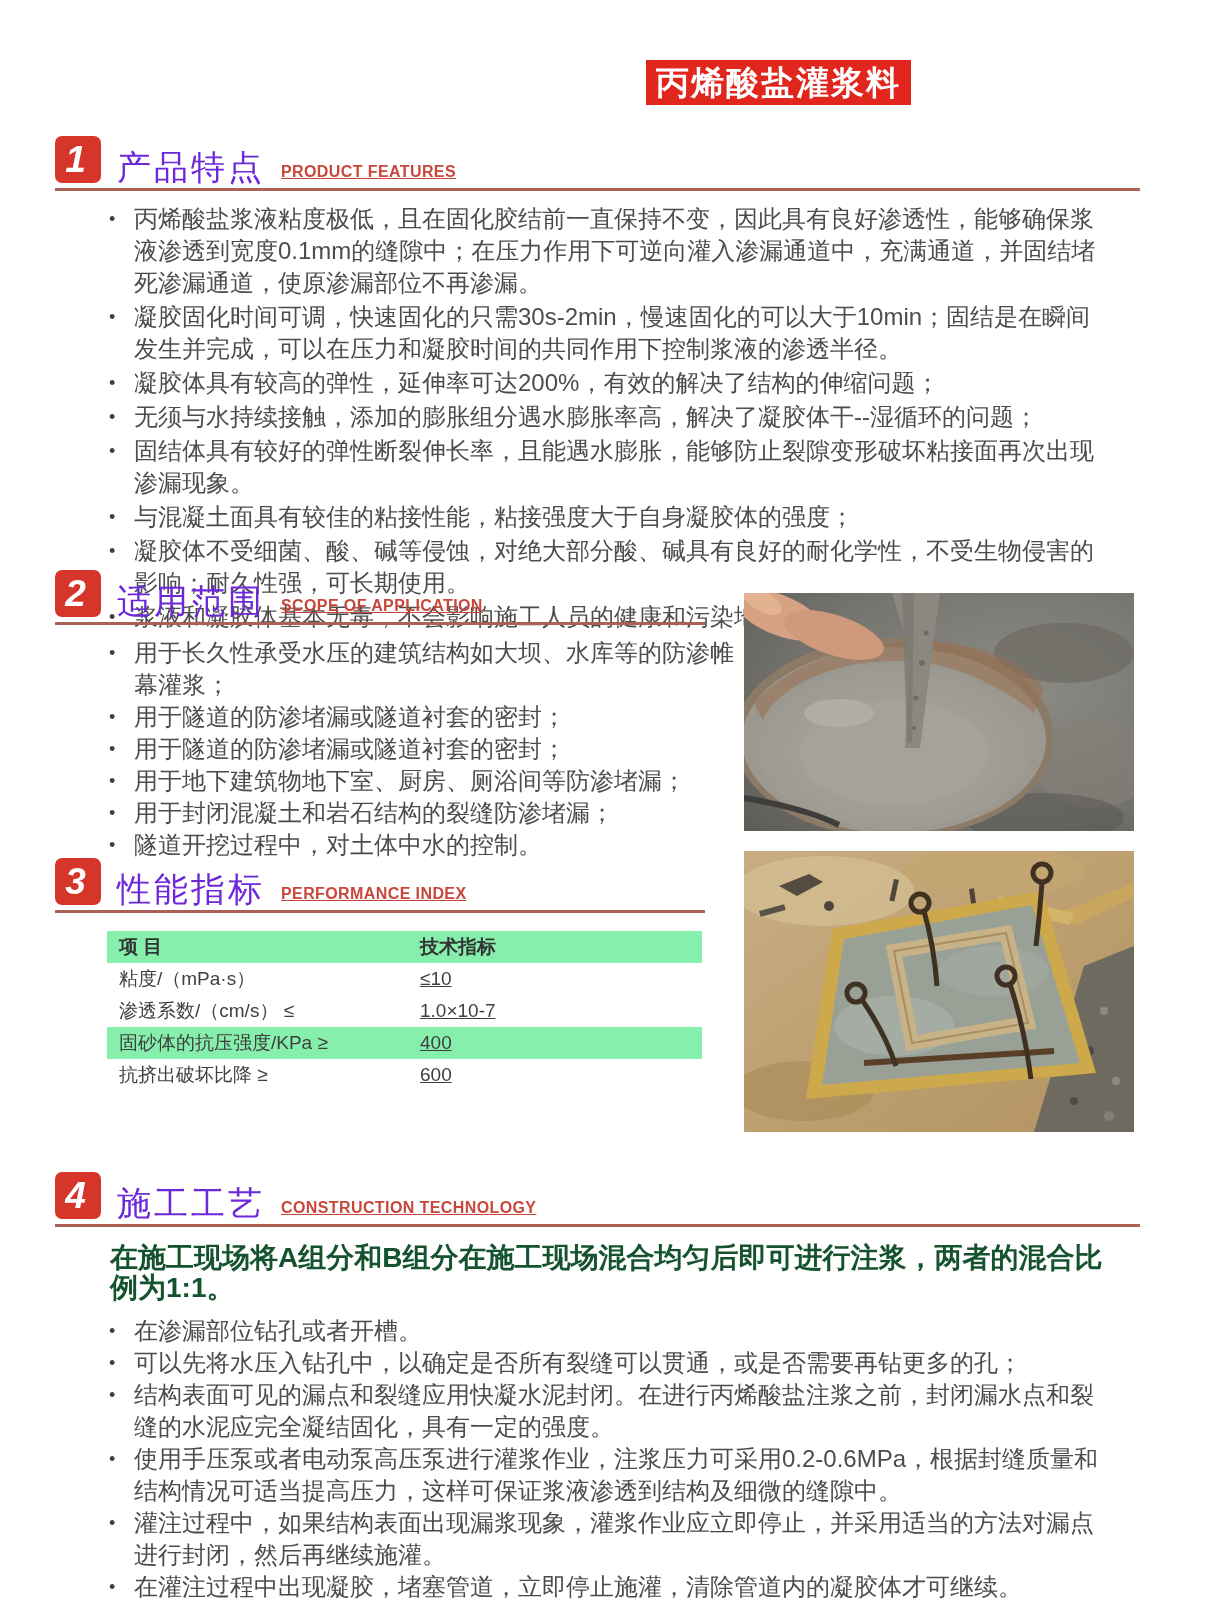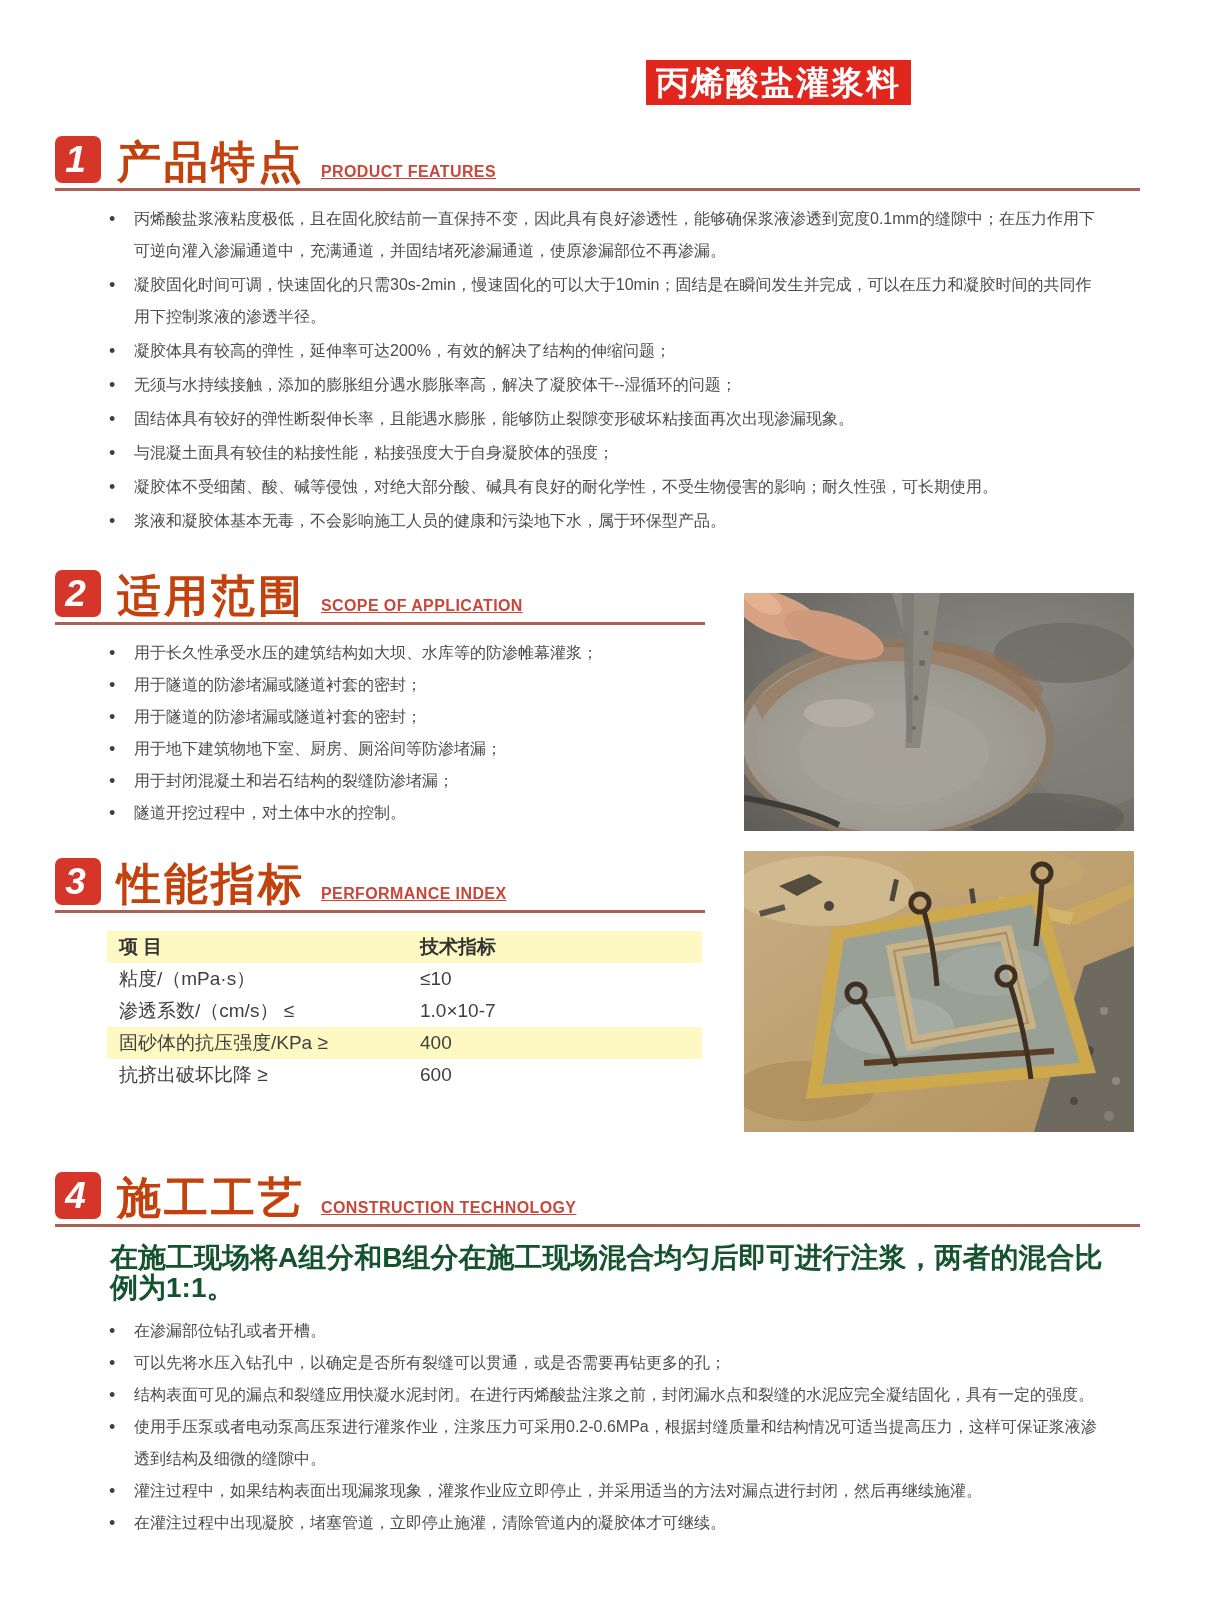--- a/index.html
+++ b/index.html
@@ -22,26 +22,26 @@
     display:flex; align-items:flex-end; gap:16px;
     border-bottom:3px solid #ab6156; padding-bottom:5px;
   }
   .sec-head.narrow { width:650px; }
   .num-box {
     width:46px; height:47px; background:#d6352a; border-radius:7px;
     color:#ffffff; font-size:37px; font-weight:bold; font-style:italic;
     display:flex; align-items:center; justify-content:center; padding-right:5px;
     flex:0 0 auto;
   }
-  .title-zh { font-size:44px; font-weight:bold; color:#c2410c; letter-spacing:3px; line-height:0.95; white-space:nowrap; }
+  .title-zh { font-size:34px; font-weight:normal; color:#6d28d9; letter-spacing:3px; line-height:0.95; white-space:nowrap; }
   .title-en { font-size:16px; font-weight:bold; color:#c8473a; letter-spacing:0.4px; margin-bottom:2px; white-space:nowrap;text-decoration:underline; }
   
   .bullets { list-style:none; margin:12px 0 0 52px; }
   .bullets li {
-    position:relative; padding-left:27px; font-size:16px; line-height:32px;
+    position:relative; padding-left:27px; font-size:24px; line-height:32px;
     color:#4c4c4c; margin-bottom:2px;
   }
   .bullets li::before {
     content:"•"; position:absolute; left:2px; top:0; font-size:18px; color:#3f3f3f;
   }
   .sec2 .bullets li, .sec4 .bullets li { margin-bottom:0; }
   .sec1 .bullets, .sec4 .bullets { width:1000px; }
   .sec2 .bullets { width:630px; }
   .sec4 .intro {
     margin:16px 0 2px 55px; font-size:28px; line-height:30px;
@@ -51,22 +51,22 @@
   .spec-table {
     border-collapse:collapse; margin:18px 0 0 52px; width:595px;
     font-size:19px; color:#3f3f3f; table-layout:fixed;
   }
   .spec-table th, .spec-table td {
     text-align:left; padding:3px 12px; line-height:26px; vertical-align:middle;
     font-weight:normal;
   }
   .spec-table th { font-weight:bold; color:#333333; }
   .spec-table .col-item { width:301px; }
-  .spec-table tr.stripe { background:#fef9c3; }
-  .spec-table td.val { white-space:pre-line; }
+  .spec-table tr.stripe { background:#86efac; }
+  .spec-table td.val { white-space:pre-line;text-decoration:underline; }
   
   .photo { position:absolute; display:block; }
   .photo-1 { left:744px; top:577px; width:390px; height:238px; }
   .photo-2 { left:744px; top:835px; width:390px; height:281px; }
 </style>
 </head>
 <body>
 
 <div class="page">
 

